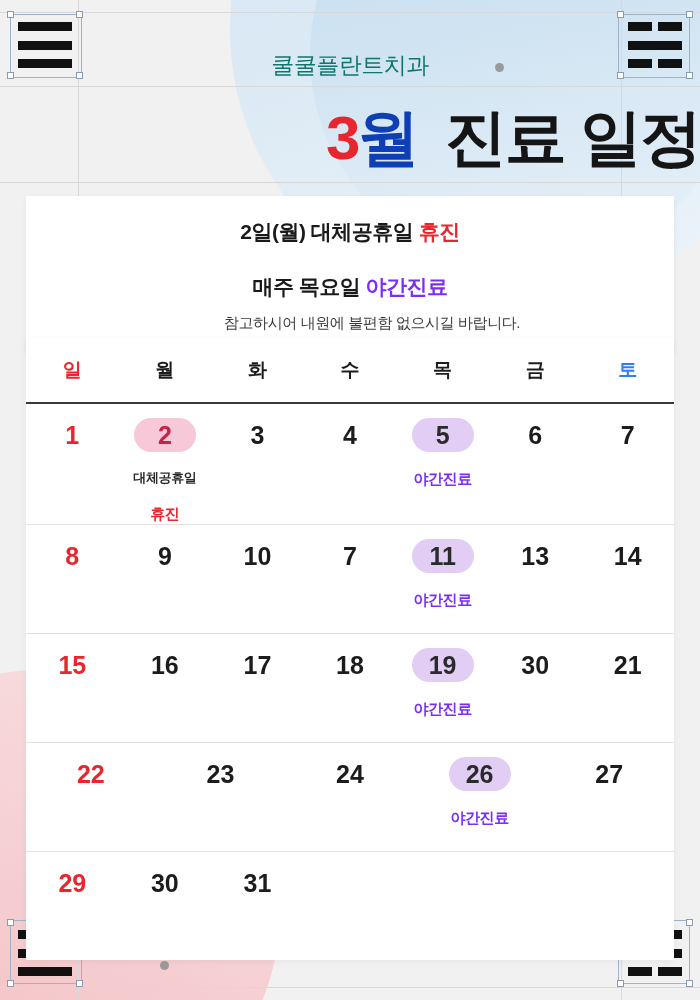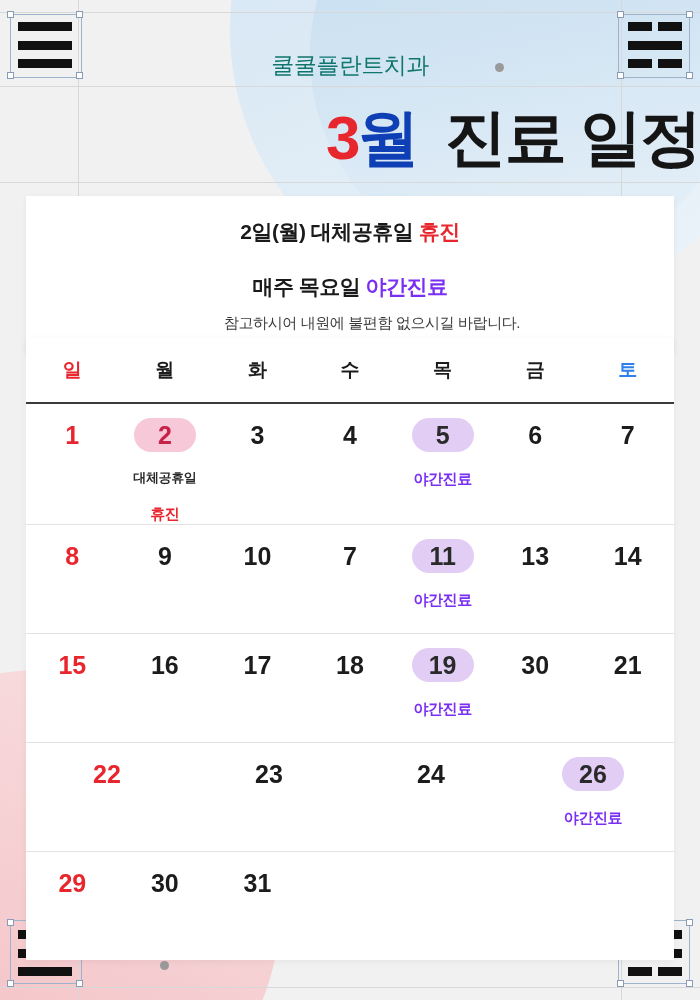--- a/index.html
+++ b/index.html
@@ -385,20 +385,21 @@
           <div class="cell"><span class="num">18</span></div>
           <div class="cell"><span class="num pill-purple">19</span><div class="tag purple">야간진료</div></div>
           <div class="cell"><span class="num">30</span></div>
           <div class="cell"><span class="num">21</span></div>
         </div>
         <div class="week">
           <div class="cell"><span class="num sun">22</span></div>
           <div class="cell"><span class="num">23</span></div>
           <div class="cell"><span class="num">24</span></div>
           <div class="cell"><span class="num pill-purple">26</span><div class="tag purple">야간진료</div></div>
+          <div class="cell"><span class="num">27</span></div>
         </div>
         <div class="week">
           <div class="cell"><span class="num sun">29</span></div>
           <div class="cell"><span class="num">30</span></div>
           <div class="cell"><span class="num">31</span></div>
           <div class="cell"></div>
           <div class="cell"></div>
           <div class="cell"></div>
           <div class="cell"></div>
         </div>

